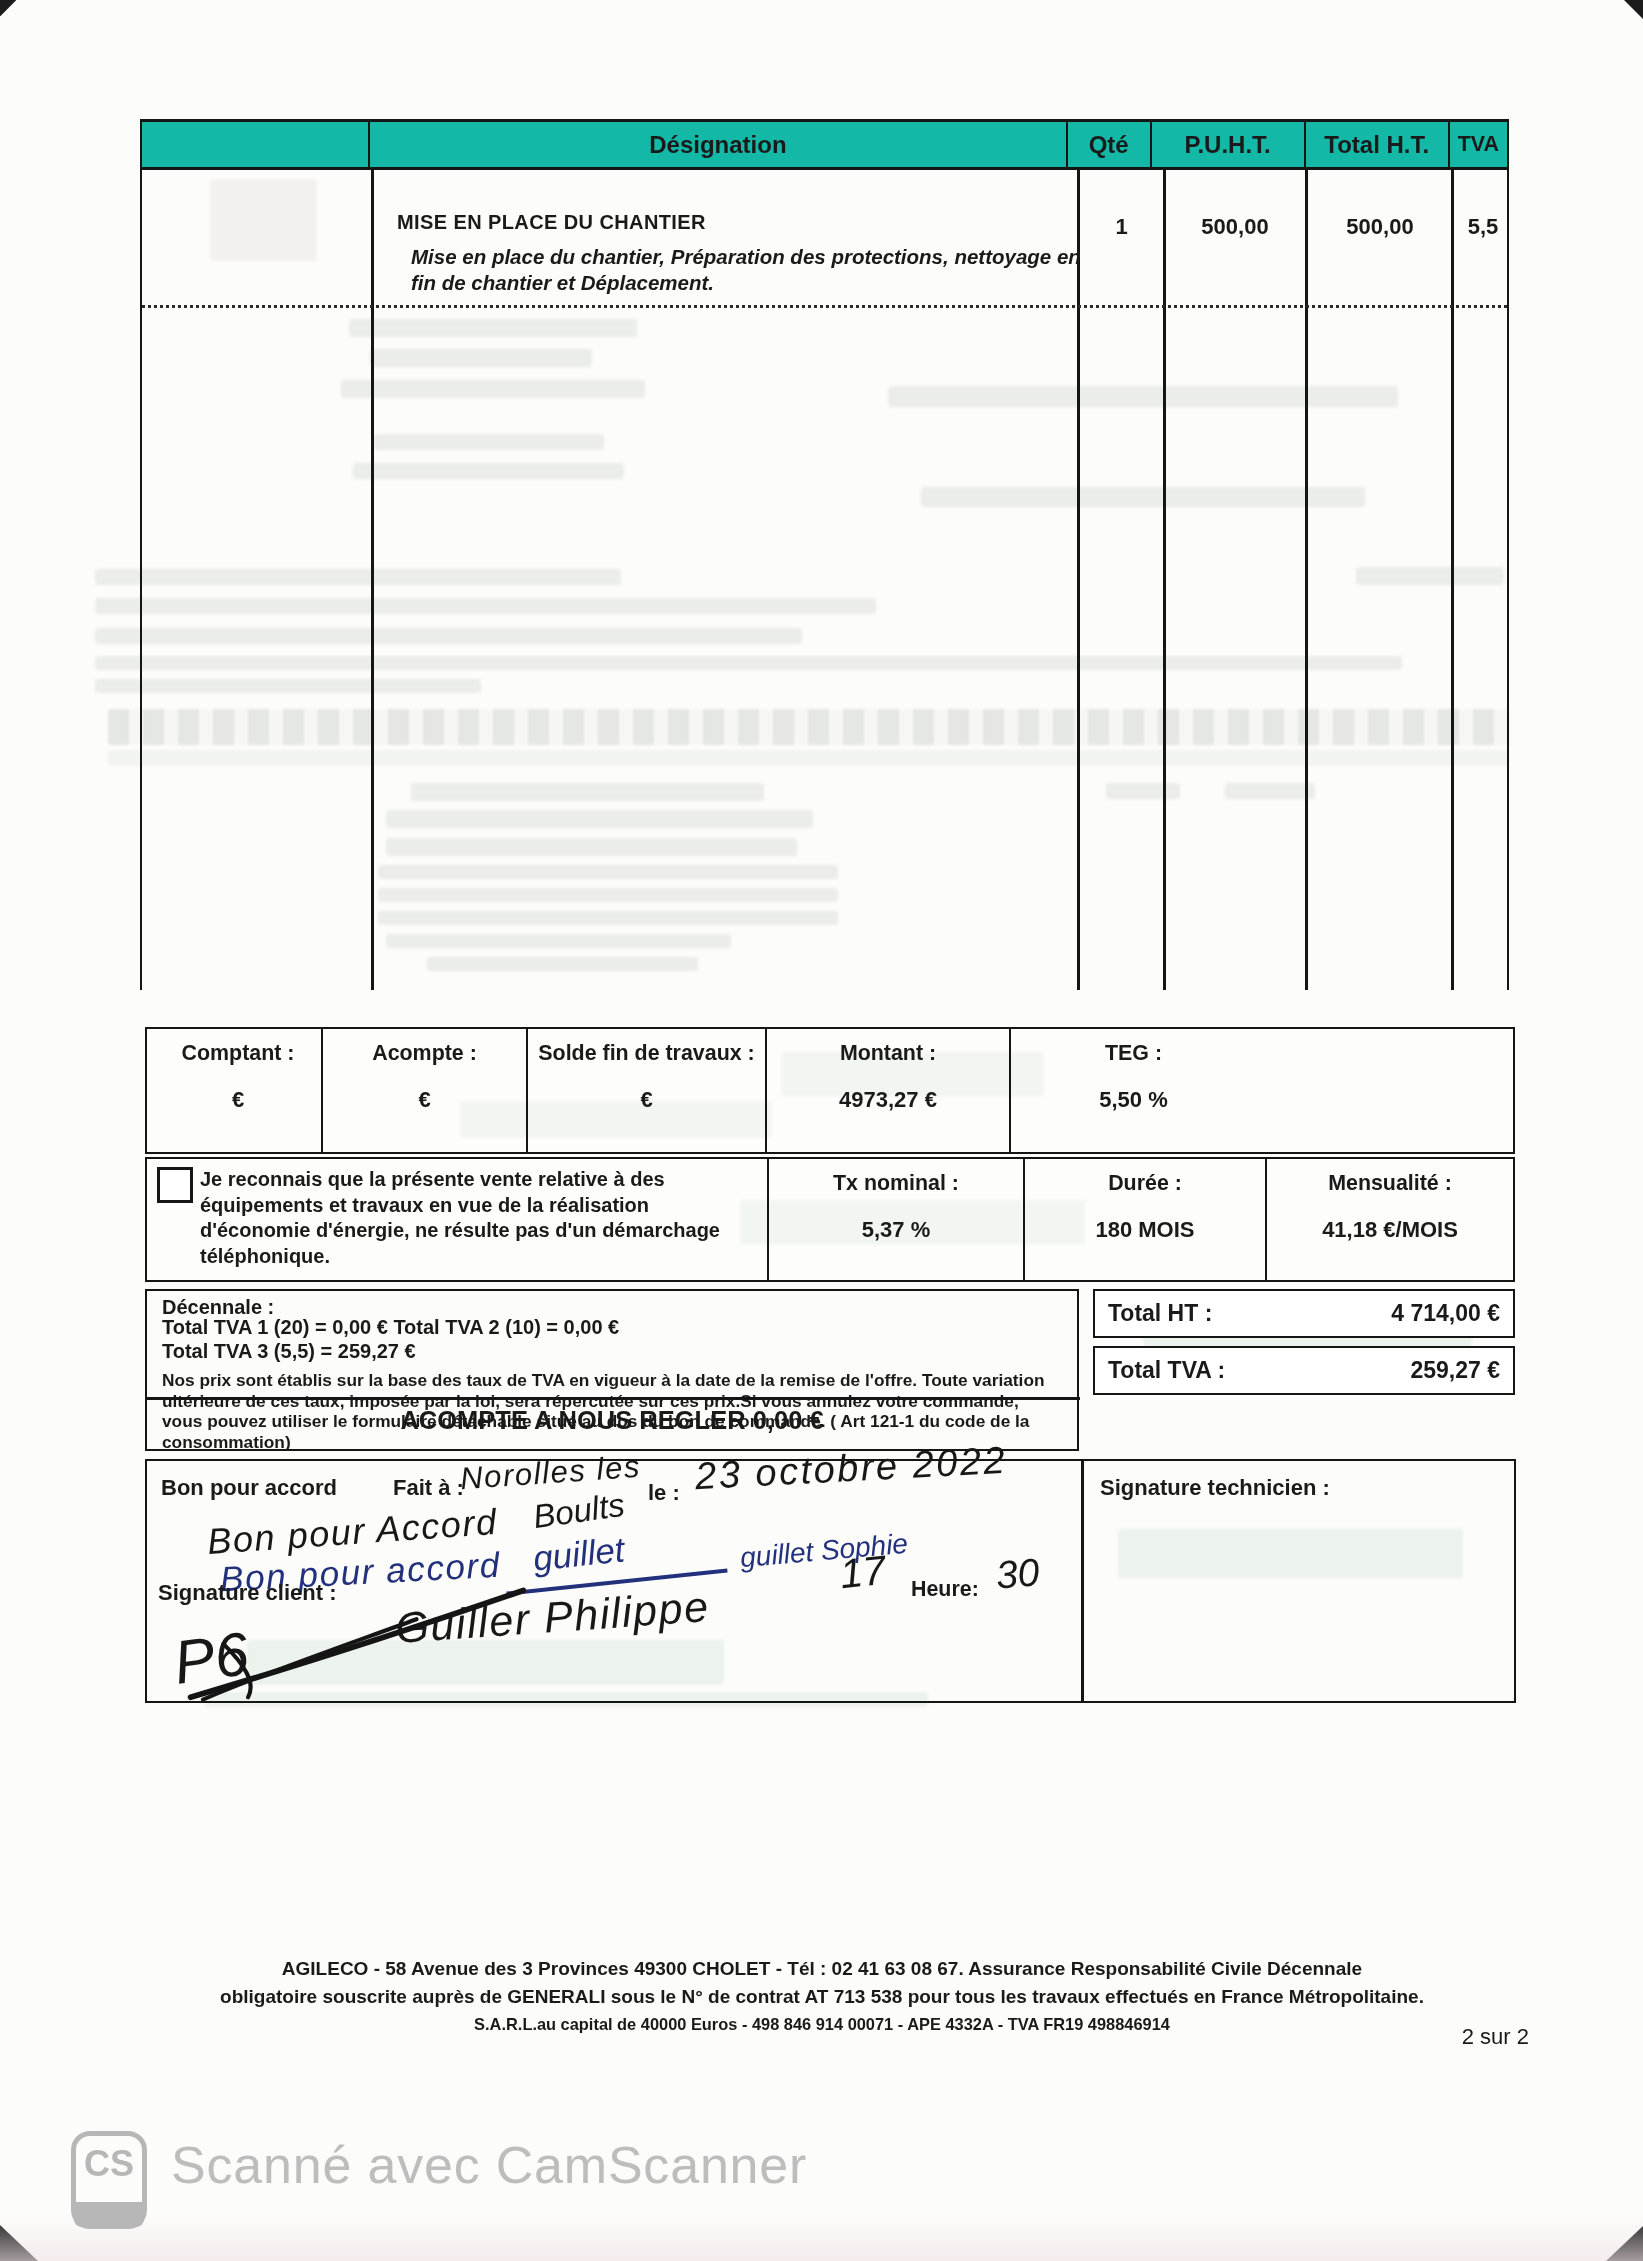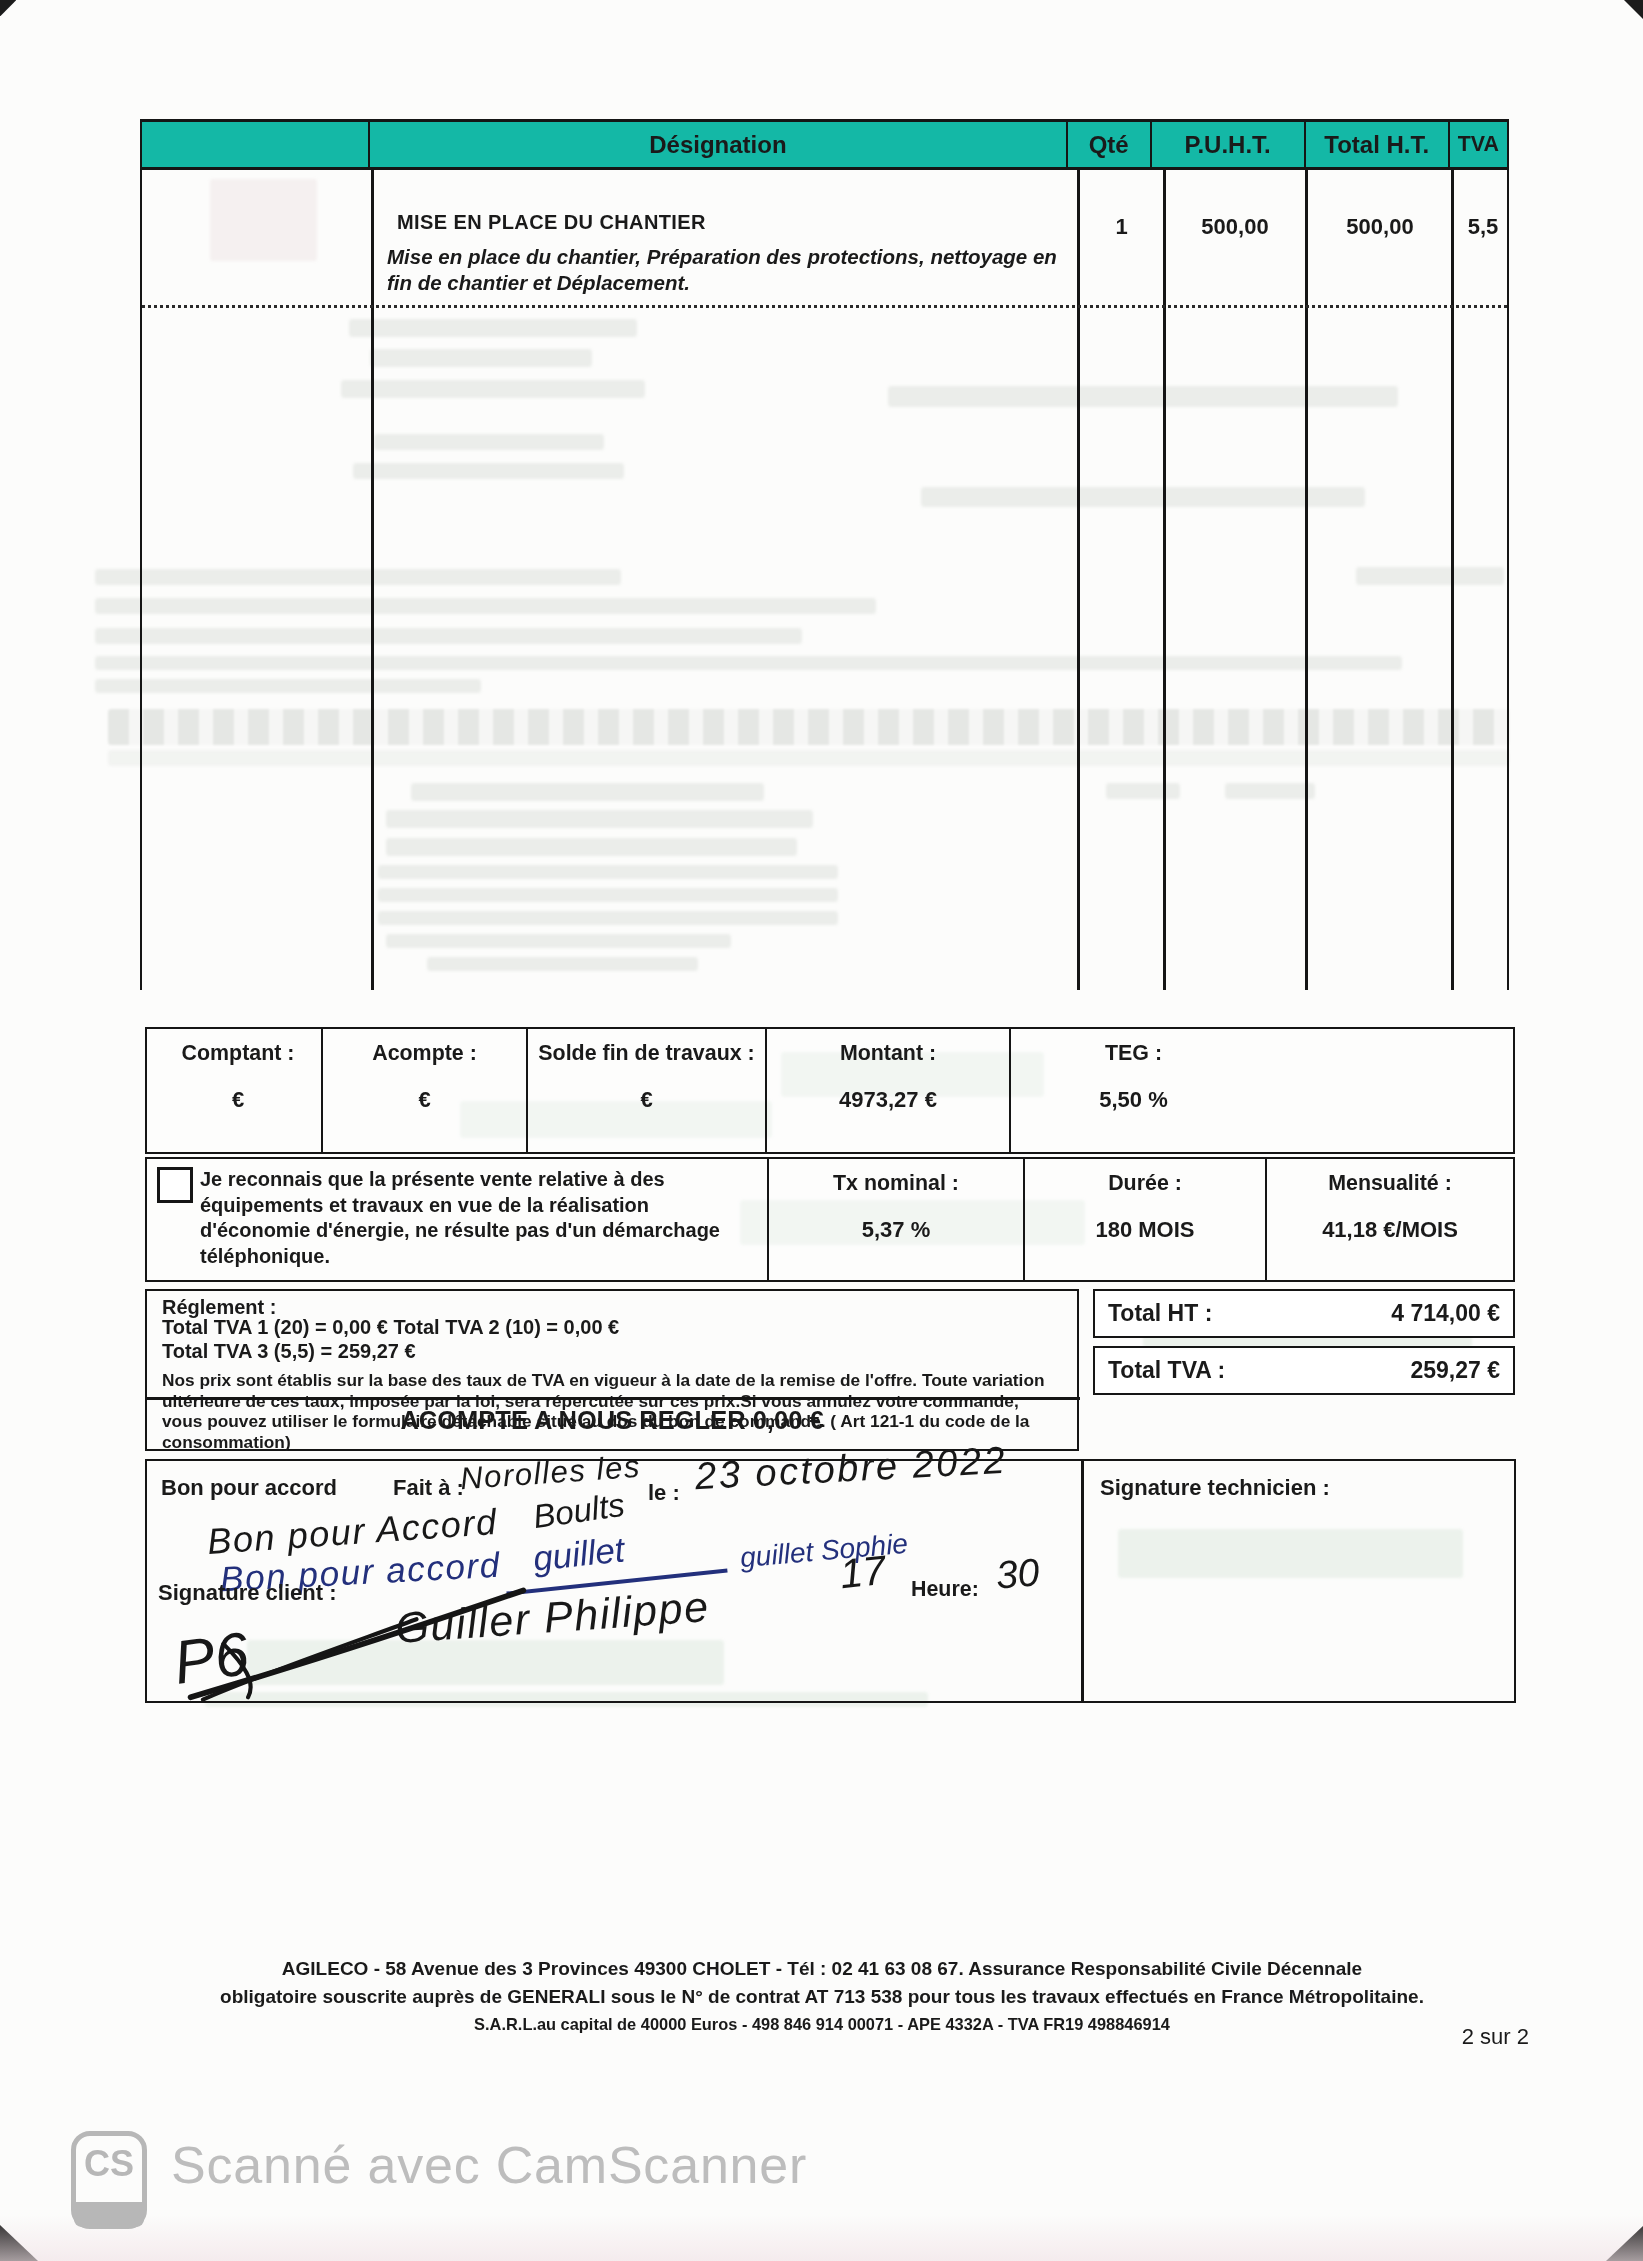--- a/index.html
+++ b/index.html
@@ -24,21 +24,21 @@
   .itable{position:absolute; left:140px; top:119px; width:1369px; height:871px;
     border-left:2.5px solid #151515; border-right:2.5px solid #151515; border-top:3.3px solid #151515; box-sizing:border-box;}
   .ithead{display:flex; height:45px; background:#14b8a6; border-bottom:3.3px solid #151515;}
   .ithead .hcell{display:flex;align-items:center;justify-content:center;
     font-weight:bold;font-size:24px;border-right:2.5px solid #151515;box-sizing:border-box;}
   .ithead .hcell:last-child{border-right:none;}
   .itbody{position:relative; height:820px;}
   .vline{position:absolute; top:0; bottom:0; width:2.5px; background:#151515;}
   .dotted-sep{position:absolute; left:0; width:100%; border-top:3.3px dotted #2a2a2a;}
   .item-title{position:absolute; left:255px; top:41px; font-weight:bold; font-size:20px; letter-spacing:0.4px;}
-  .item-desc{position:absolute; left:245px; top:74px; width:695px; font-style:italic; font-weight:bold; font-size:20.5px; line-height:26px;}
+  .item-desc{position:absolute; left:269px; top:74px; width:695px; font-style:italic; font-weight:bold; font-size:20.5px; line-height:26px;}
   .item-num{position:absolute; top:44px; text-align:center; font-weight:bold; font-size:22px;}
   
   .finrow{position:absolute; left:145px; width:1370px; display:flex;
     border:2.5px solid #151515; box-sizing:border-box; background:rgba(255,255,255,.35);}
   .fincell{border-right:2.5px solid #151515; box-sizing:border-box; position:relative;}
   .fincell:last-child{border-right:none;}
   .fincell .flabel{text-align:center; font-weight:bold; font-size:21.4px; margin-top:11.5px;}
   .fincell .fvalue{text-align:center; font-weight:bold; font-size:22px; margin-top:21.4px;}
   .checkbox{position:absolute; left:10px; top:8.2px; width:30px; height:30px; border:3.3px solid #151515; background:#fff;}
   .decl{position:absolute; left:53px; top:8.2px; width:552px; font-weight:bold; font-size:20px; line-height:25.5px;}
@@ -178,21 +178,21 @@
       <div class="flabel">Durée :</div>
       <div class="fvalue">180 MOIS</div>
     </div>
     <div class="fincell" style="width:246px;">
       <div class="flabel">Mensualité :</div>
       <div class="fvalue">41,18 €/MOIS</div>
     </div>
   </div>
 
   <div class="regbox">
-    <div class="reg-title">Réglement :</div>
+    <div class="reg-title">Décennale :</div>
     <div class="reg-tva1">Total TVA 1 (20) = 0,00 €  Total TVA 2 (10) = 0,00 €</div>
     <div class="reg-tva2">Total TVA 3 (5,5) = 259,27 €</div>
     <div class="reg-notice">Nos prix sont établis sur la base des taux de TVA en vigueur à la date de la remise de l'offre. Toute variation ultérieure de ces taux, imposée par la loi, sera répercutée sur ces prix.Si vous annulez votre commande, vous pouvez utiliser le formulaire détachable situé au dos du bon de commande. ( Art 121-1 du code de la consommation)</div>
     <div class="reg-sep"></div>
     <div class="reg-acompte">ACOMPTE A NOUS REGLER 0,00 €</div>
   </div>
 
   <div class="totrow" style="top:1289px;">
     <span>Total HT :</span>
     <span>4 714,00 €</span>

